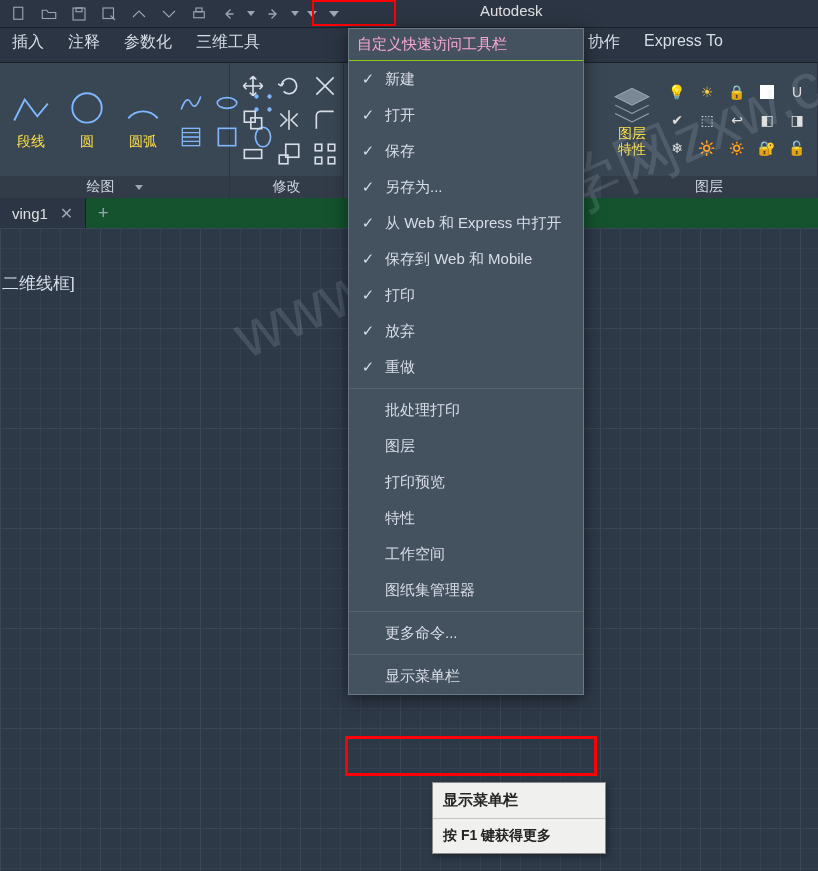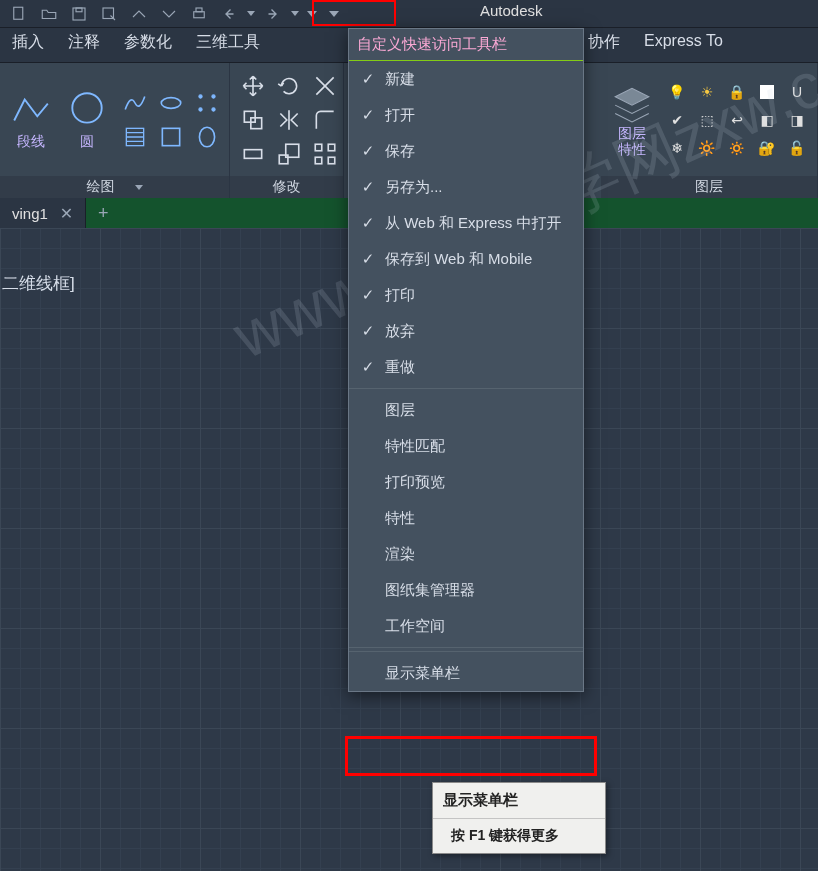--- a/index.html
+++ b/index.html
@@ -37,21 +37,21 @@
 .ribbon-tabs .tab { color: #d8dee8; cursor: pointer; padding: 4px 4px; }
 
 .ribbon {
   height: 136px; background: #394653; display: flex; border-top: 1px solid #1a1f28;
 }
 .panel { border-right: 1px solid #2b3543; display: flex; flex-direction: column; }
 .panel-body { flex: 1; display: flex; align-items: center; padding: 6px; gap: 6px; }
 .panel-title { height: 22px; background: #323c49; text-align: center; font-size: 14px; color: #cfd6e0; display: flex; align-items: center; justify-content: center; gap: 20px; }
 .big-btn { display: flex; flex-direction: column; align-items: center; gap: 2px; padding: 2px 4px; }
 .big-btn .ico { width: 42px; height: 42px; display: flex; align-items: center; justify-content: center; }
-.big-btn .lbl { font-size: 14px; color: #c4b5fd; }
+.big-btn .lbl { font-size: 14px; color: #fde047; }
 .big-btn svg { width: 42px; height: 42px; }
 .tool-grid { display: grid; grid-template-columns: repeat(3, 34px); grid-auto-rows: 32px; gap: 2px; }
 .tool-cell { display: flex; align-items: center; justify-content: center; }
 .tool-cell svg { width: 26px; height: 26px; }
 .layer-icons { display: grid; grid-template-columns: repeat(5, 28px); grid-auto-rows: 26px; gap: 2px; }
 .layer-icons .li { display:flex; align-items:center; justify-content:center; font-size:14px; }
 
 .doc-tabs {
   height: 30px; background: #14532d; display: flex; align-items: center; font-size: 15px;
 }
@@ -90,21 +90,21 @@
 .menu-highlight {
   position: absolute; left: 345px; top: 736px; width: 252px; height: 40px;
   border: 3px solid #ff0000; z-index: 20; pointer-events: none;
 }
 
 .tooltip {
   position: absolute; left: 432px; top: 782px; background: #f0f0ee; border: 1px solid #8a8a8a;
   box-shadow: 2px 2px 6px rgba(0,0,0,0.4); z-index: 30; width: 174px;
 }
 .tooltip .tt-title { padding: 8px 10px; font-size: 15px; font-weight: 600; color: #222; border-bottom: 1px solid #c4c4c4; }
-.tooltip .tt-help { padding: 8px 10px; font-size: 14px; font-weight: 600; color: #222; margin-left: 8px; }
+.tooltip .tt-help { padding: 8px 10px; font-size: 14px; font-weight: 600; color: #222; }
 </style>
 </head>
 <body>
 
 <div class="qat">
   <div class="qat-btn">
       <svg viewBox="0 0 24 24" fill="none" stroke="#9aa6b6" stroke-width="1.5">
         <rect x="5" y="3" width="12" height="16"></rect>
       </svg>
     </div>
@@ -188,20 +188,28 @@
           </div>
         <div class="lbl">段线</div>
       </div>
       <div class="big-btn">
         <div class="ico">
             <svg viewBox="0 0 40 40" stroke="#7fb8ff" stroke-width="1.8" fill="none">
               <circle cx="20" cy="18" r="14"></circle>
             </svg>
           </div>
         <div class="lbl">圆</div>
+      </div>
+      <div class="big-btn">
+        <div class="ico">
+            <svg viewBox="0 0 40 40" stroke="#7fb8ff" stroke-width="1.8" fill="none">
+              <path d="M6 28 A18 18 0 0 1 34 28"></path>
+            </svg>
+          </div>
+        <div class="lbl">圆弧</div>
       </div>
       <div class="tool-grid">
         <div class="tool-cell">
             <svg viewBox="0 0 24 24" stroke="#7fb8ff" fill="none" stroke-width="1.5">
               <path d="M3 18 Q8 4 12 12 T21 6"></path>
             </svg>
           </div>
         <div class="tool-cell">
             <svg viewBox="0 0 24 24" stroke="#7fb8ff" fill="none" stroke-width="1.5">
               <ellipse cx="12" cy="12" rx="9" ry="5"></ellipse>
@@ -388,47 +396,47 @@
         <span class="check">✓</span>
         <span>放弃</span>
       </div>
       <div class="menu-item">
         <span class="check">✓</span>
         <span>重做</span>
       </div>
       <div class="menu-sep"></div>
       <div class="menu-item">
         <span class="check"></span>
+        <span>批处理打印</span>
+      </div>
+      <div class="menu-item">
+        <span class="check"></span>
         <span>图层</span>
       </div>
       <div class="menu-item">
         <span class="check"></span>
-        <span>特性匹配</span>
-      </div>
-      <div class="menu-item">
-        <span class="check"></span>
         <span>打印预览</span>
       </div>
       <div class="menu-item">
         <span class="check"></span>
         <span>特性</span>
       </div>
       <div class="menu-item">
         <span class="check"></span>
-        <span>渲染</span>
+        <span>工作空间</span>
       </div>
       <div class="menu-item">
         <span class="check"></span>
         <span>图纸集管理器</span>
       </div>
-      <div class="menu-item">
-        <span class="check"></span>
-        <span>工作空间</span>
-      </div>
       <div class="menu-sep"></div>
+      <div class="menu-item">
+        <span class="check"></span>
+        <span>更多命令...</span>
+      </div>
       <div class="menu-sep"></div>
       <div class="menu-item">
         <span class="check"></span>
         <span>显示菜单栏</span>
       </div>
     </div>
 </div>
 <div class="menu-highlight"></div>
 
 <div class="tooltip">

